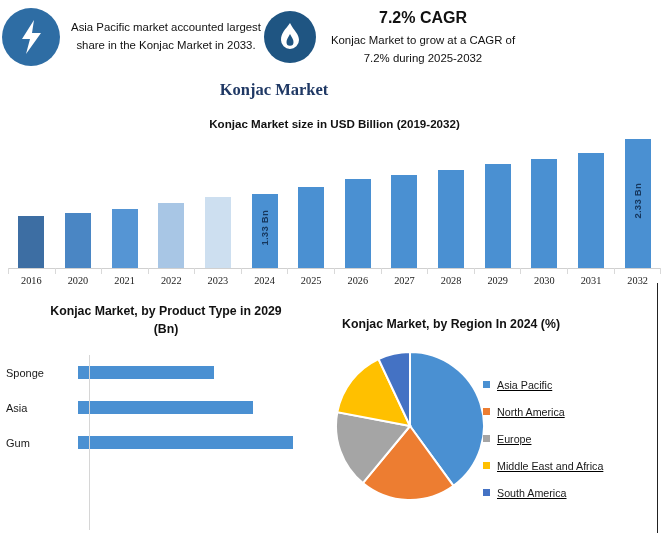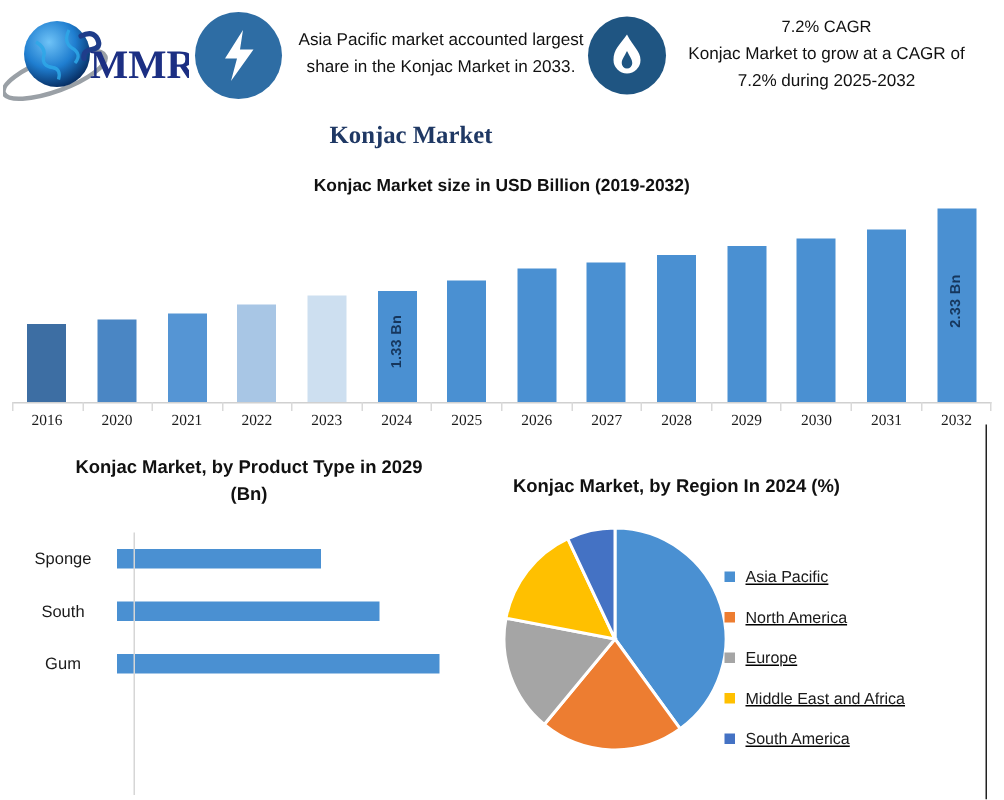--- a/index.html
+++ b/index.html
@@ -41,21 +41,21 @@
     background: #1f5582;
     display: flex; align-items: center; justify-content: center;
     flex: none;
   }
   .head-text {
     font-size: 11.4px; color: #111; line-height: 1.55;
     text-align: center;
   }
   .head-text-1 { width: 196px; margin-left: 8px; }
   .head-text-2 { width: 200px; margin-left: 7px; }
-  .cagr-big { font-weight: normal; font-size: 11px; display: block; margin-bottom: 1px;}
+  .cagr-big { font-weight: bold; font-size: 16px; display: block; margin-bottom: 1px;}
 
   
   .main-title {
     position: absolute; top: 80px; left: 0; width: 548px;
     text-align: center;
     font-family: "Liberation Serif", serif;
     font-weight: bold; font-size: 16.5px;
     color: #1f3864;
   }
   .sub-title {
@@ -120,21 +120,21 @@
     line-height: 1.45;
   }
   .prod-chart {
     position: absolute; left: 6px; top: 355px;
     width: 320px; height: 175px;
   }
   .prow {
     height: 35px; display: flex; align-items: center;
   }
   .prow-label {
-    width: 72px; text-align: center; padding-right: 0;
+    width: 72px; text-align: left; padding-right: 0;
     font-size: 11px; color: #1a1a1a; white-space: nowrap;
   }
   .prow-track { flex: 1 1 auto; height: 35px; display: flex; align-items: center; }
   .pbar { height: 13px; background: #4a90d2; }
   .prod-axis {
     position: absolute; left: 83px; top: 0; width: 1px; height: 175px;
     background: #d6d6d6;
   }
 
   
@@ -168,37 +168,20 @@
     width: 1px; height: 250px; background: #222;
   }
 </style>
 </head>
 <body>
 
 <div class="page">
 
   <div class="header">
 
-    <div class="logo-wrap">
-      <svg class="logo-svg" width="124" height="62" viewBox="0 0 124 62">
-        <defs>
-          <radialGradient id="gl" cx="38%" cy="32%" r="72%">
-            <stop offset="0%" stop-color="#6fc3f7"></stop>
-            <stop offset="55%" stop-color="#1f7ed0"></stop>
-            <stop offset="100%" stop-color="#062a5e"></stop>
-          </radialGradient>
-        </defs>
-        <ellipse cx="33" cy="44" rx="36" ry="11" fill="none" stroke="#9aa0a6" stroke-width="3" transform="rotate(-20 33 40)"></ellipse>
-        <circle cx="36" cy="30" r="22" fill="url(#gl)"></circle>
-        <path d="M22 22 q7 4 5 10 q-1 6 6 7 q6 1 4 8" fill="none" stroke="#2ea8e8" stroke-width="2.2" opacity=".85"></path>
-        <path d="M44 14 q-4 8 2 12 q7 4 2 10" fill="none" stroke="#2ea8e8" stroke-width="2.2" opacity=".85"></path>
-        <path d="M52 18 q8 -4 11 2 q3 6 -4 7 q-6 1 -5 6" fill="none" stroke="#1f3d8a" stroke-width="3.4" stroke-linecap="round"></path>
-        <text x="58" y="46" font-family="Liberation Serif, serif" font-size="27" font-weight="bold" fill="#1c2f83">MMR</text>
-      </svg>
-    </div>
 
     <div class="bolt-circle">
       <svg width="26" height="36" viewBox="0 0 26 36">
         <polygon points="16,1 4,20 12,20 8,35 23,14 14,14" fill="#ffffff"></polygon>
       </svg>
     </div>
 
     <div class="head-text head-text-1">Asia Pacific market accounted largest share in the Konjac Market in 2033.</div>
 
     <div class="flame-circle">
@@ -307,21 +290,21 @@
   </div>
   <div class="prod-chart">
     <div id="prod-host">
         <div class="prow">
           <div class="prow-label">Sponge</div>
           <div class="prow-track">
             <div class="pbar" style="width: 135.736px; background: rgb(74, 144, 210);"></div>
           </div>
         </div>
         <div class="prow">
-          <div class="prow-label">South</div>
+          <div class="prow-label">Asia</div>
           <div class="prow-track">
             <div class="pbar" style="width: 174.518px; background: rgb(74, 144, 210);"></div>
           </div>
         </div>
         <div class="prow">
           <div class="prow-label">Gum</div>
           <div class="prow-track">
             <div class="pbar" style="width: 215.455px; background: rgb(74, 144, 210);"></div>
           </div>
         </div>

